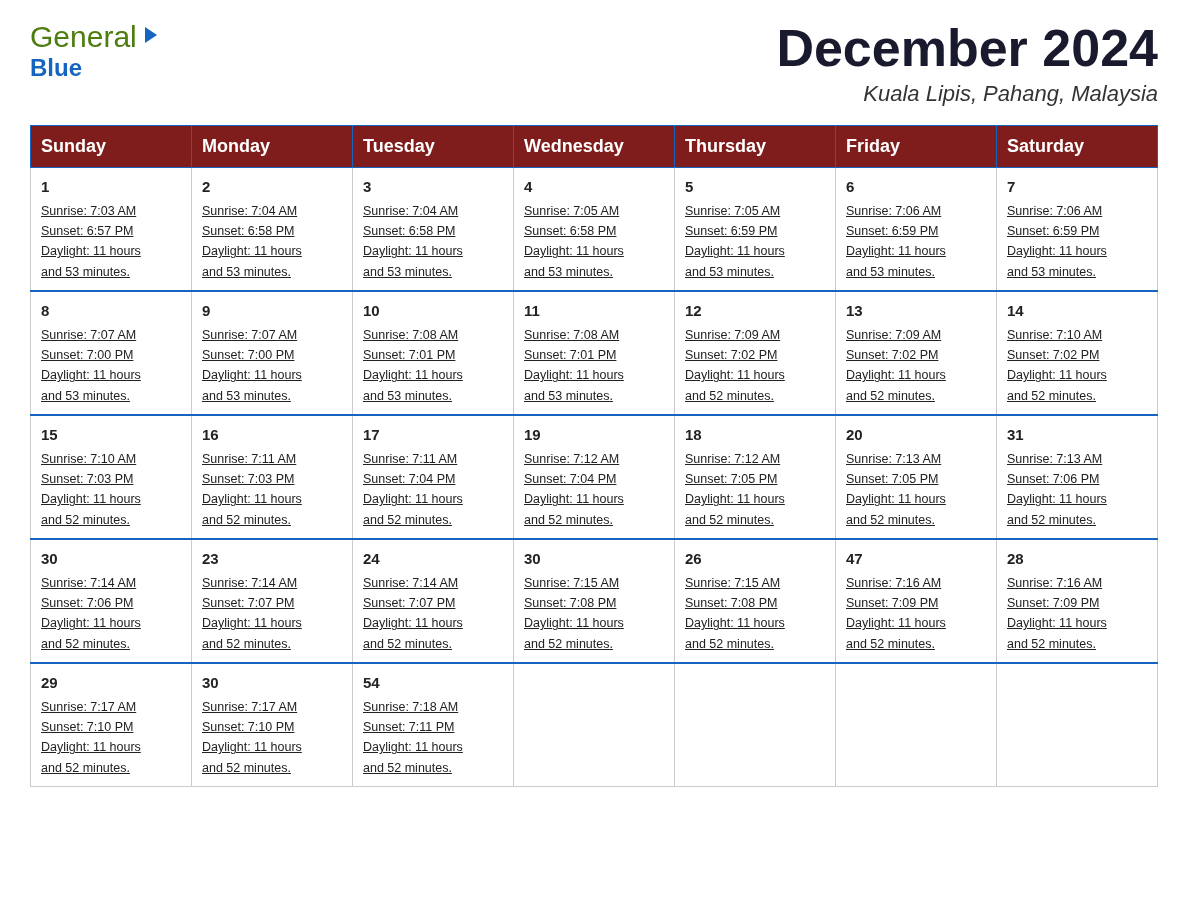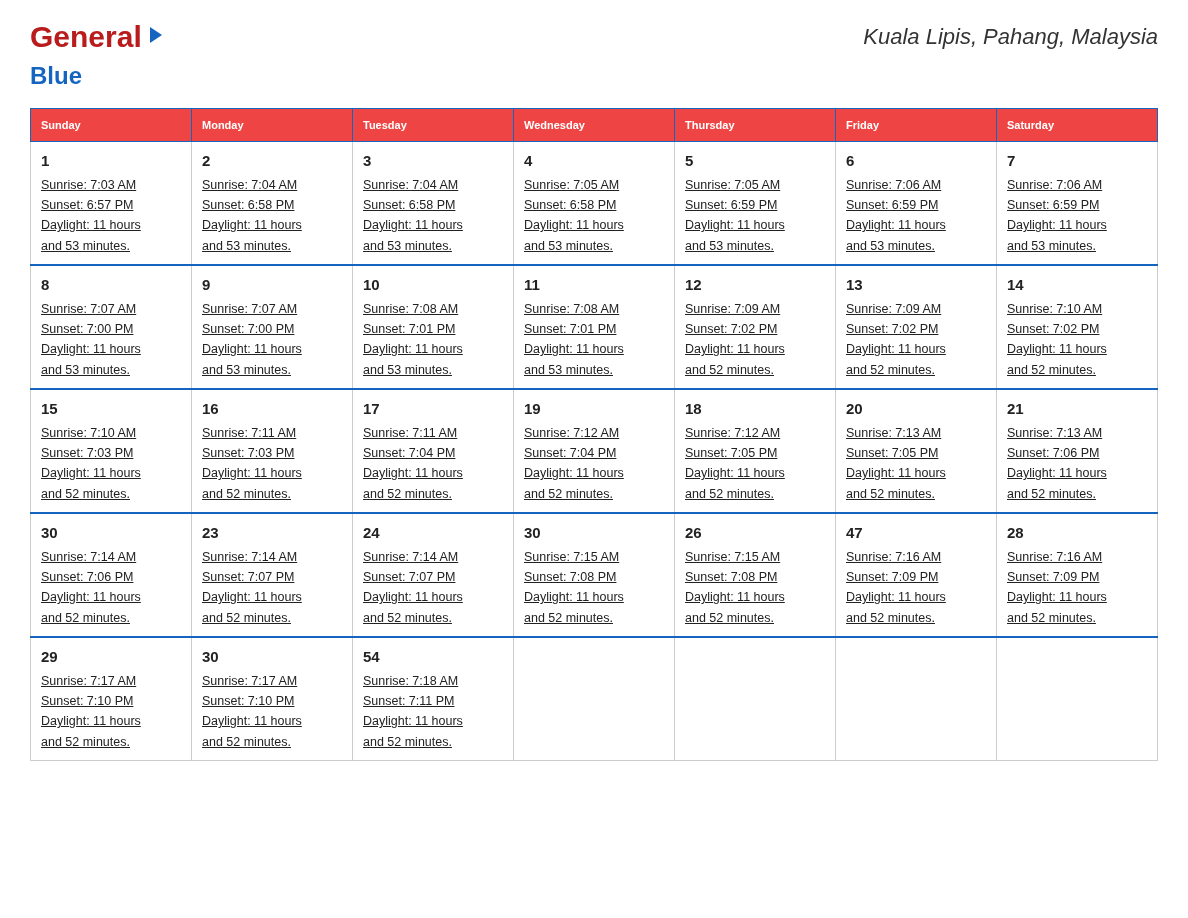--- a/index.html
+++ b/index.html
@@ -36,23 +36,23 @@
       color: #333;
       margin-top: 4px;
       font-style: italic;
     }
     .calendar-table {
       width: 100%;
       border-collapse: collapse;
       border: 1px solid #bbb;
     }
     .calendar-table th {
-      background: #ef4444;
+      background: #7f1d1d;
       color: #fff;
-      font-size: 11px;
+      font-size: 18px;
       font-weight: bold;
       padding: 10px 10px;
       text-align: left;
       border: 1px solid #1565c0;
     }
     .calendar-table td {
       vertical-align: top;
       border: 1px solid #ccc;
       padding: 8px 10px;
       font-size: 13px;
@@ -78,51 +78,51 @@
     .row-top-border td {
       border-top: 2px solid #1565c0;
     }
     
     .logo-wrapper {
       display: flex;
       align-items: center;
     }
     .logo-general {
       font-size: 30px;
-      font-weight: bold;
-      color: #b91c1c;
+      font-weight: normal;
+      color: #4d7c0f;
     }
     .logo-arrow {
       display: inline-block;
       margin-left: 2px;
       vertical-align: middle;
     }
     .logo-blue-text {
       font-size: 24px;
       font-weight: bold;
       color: #1565c0;
-      margin-top: 8px;
     }
   </style>
 </head>
 <body>
 
 <div class="header">
   <div class="logo">
     <div class="logo-wrapper">
       <span class="logo-general">General</span>
       <span class="logo-arrow">
         <svg width="22" height="22" viewBox="0 0 22 22">
           <polygon points="6,3 18,11 6,19" fill="#1565c0"></polygon>
         </svg>
       </span>
     </div>
     <span class="logo-blue-text">Blue</span>
   </div>
   <div class="title-block">
+    <div class="month-title">December 2024</div>
     <div class="location-title">Kuala Lipis, Pahang, Malaysia</div>
   </div>
 </div>
 
 <table class="calendar-table">
   <thead>
     <tr>
     <th>Sunday</th>
         <th>Monday</th>
         <th>Tuesday</th>
@@ -151,21 +151,21 @@
         <td><span class="day-number">13</span><span class="day-info">Sunrise: 7:09 AM<br>Sunset: 7:02 PM<br>Daylight: 11 hours<br>and 52 minutes.</span></td>
         <td><span class="day-number">14</span><span class="day-info">Sunrise: 7:10 AM<br>Sunset: 7:02 PM<br>Daylight: 11 hours<br>and 52 minutes.</span></td>
       </tr>
       <tr class="row-top-border">
         <td><span class="day-number">15</span><span class="day-info">Sunrise: 7:10 AM<br>Sunset: 7:03 PM<br>Daylight: 11 hours<br>and 52 minutes.</span></td>
         <td><span class="day-number">16</span><span class="day-info">Sunrise: 7:11 AM<br>Sunset: 7:03 PM<br>Daylight: 11 hours<br>and 52 minutes.</span></td>
         <td><span class="day-number">17</span><span class="day-info">Sunrise: 7:11 AM<br>Sunset: 7:04 PM<br>Daylight: 11 hours<br>and 52 minutes.</span></td>
         <td><span class="day-number">19</span><span class="day-info">Sunrise: 7:12 AM<br>Sunset: 7:04 PM<br>Daylight: 11 hours<br>and 52 minutes.</span></td>
         <td><span class="day-number">18</span><span class="day-info">Sunrise: 7:12 AM<br>Sunset: 7:05 PM<br>Daylight: 11 hours<br>and 52 minutes.</span></td>
         <td><span class="day-number">20</span><span class="day-info">Sunrise: 7:13 AM<br>Sunset: 7:05 PM<br>Daylight: 11 hours<br>and 52 minutes.</span></td>
-        <td><span class="day-number">21</span><span class="day-info">Sunrise: 7:13 AM<br>Sunset: 7:06 PM<br>Daylight: 11 hours<br>and 52 minutes.</span></td>
+        <td><span class="day-number">31</span><span class="day-info">Sunrise: 7:13 AM<br>Sunset: 7:06 PM<br>Daylight: 11 hours<br>and 52 minutes.</span></td>
       </tr>
       <tr class="row-top-border">
         <td><span class="day-number">30</span><span class="day-info">Sunrise: 7:14 AM<br>Sunset: 7:06 PM<br>Daylight: 11 hours<br>and 52 minutes.</span></td>
         <td><span class="day-number">23</span><span class="day-info">Sunrise: 7:14 AM<br>Sunset: 7:07 PM<br>Daylight: 11 hours<br>and 52 minutes.</span></td>
         <td><span class="day-number">24</span><span class="day-info">Sunrise: 7:14 AM<br>Sunset: 7:07 PM<br>Daylight: 11 hours<br>and 52 minutes.</span></td>
         <td><span class="day-number">30</span><span class="day-info">Sunrise: 7:15 AM<br>Sunset: 7:08 PM<br>Daylight: 11 hours<br>and 52 minutes.</span></td>
         <td><span class="day-number">26</span><span class="day-info">Sunrise: 7:15 AM<br>Sunset: 7:08 PM<br>Daylight: 11 hours<br>and 52 minutes.</span></td>
         <td><span class="day-number">47</span><span class="day-info">Sunrise: 7:16 AM<br>Sunset: 7:09 PM<br>Daylight: 11 hours<br>and 52 minutes.</span></td>
         <td><span class="day-number">28</span><span class="day-info">Sunrise: 7:16 AM<br>Sunset: 7:09 PM<br>Daylight: 11 hours<br>and 52 minutes.</span></td>
       </tr>

